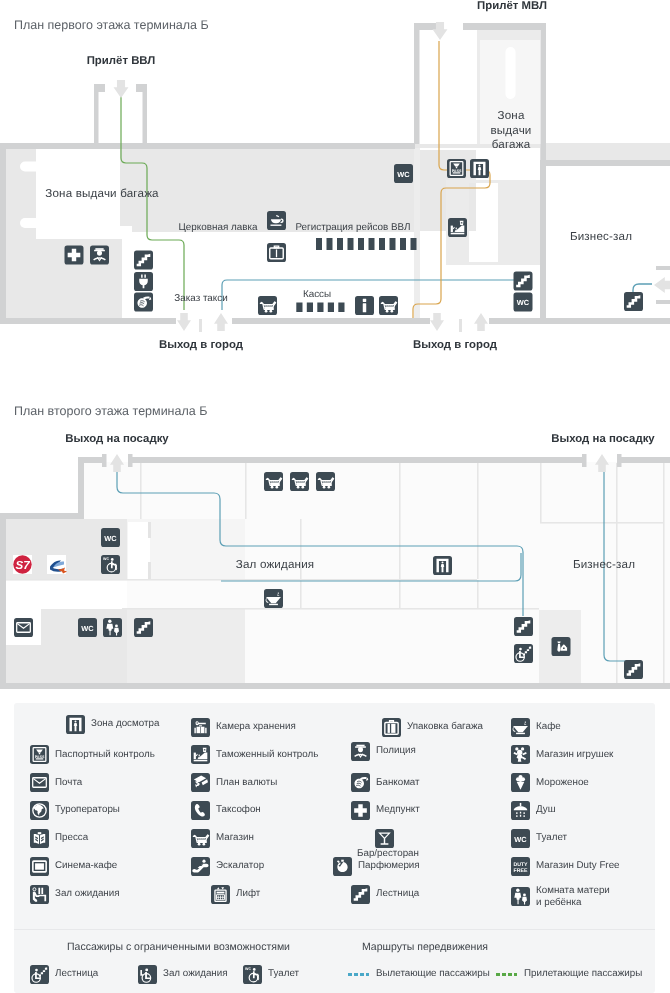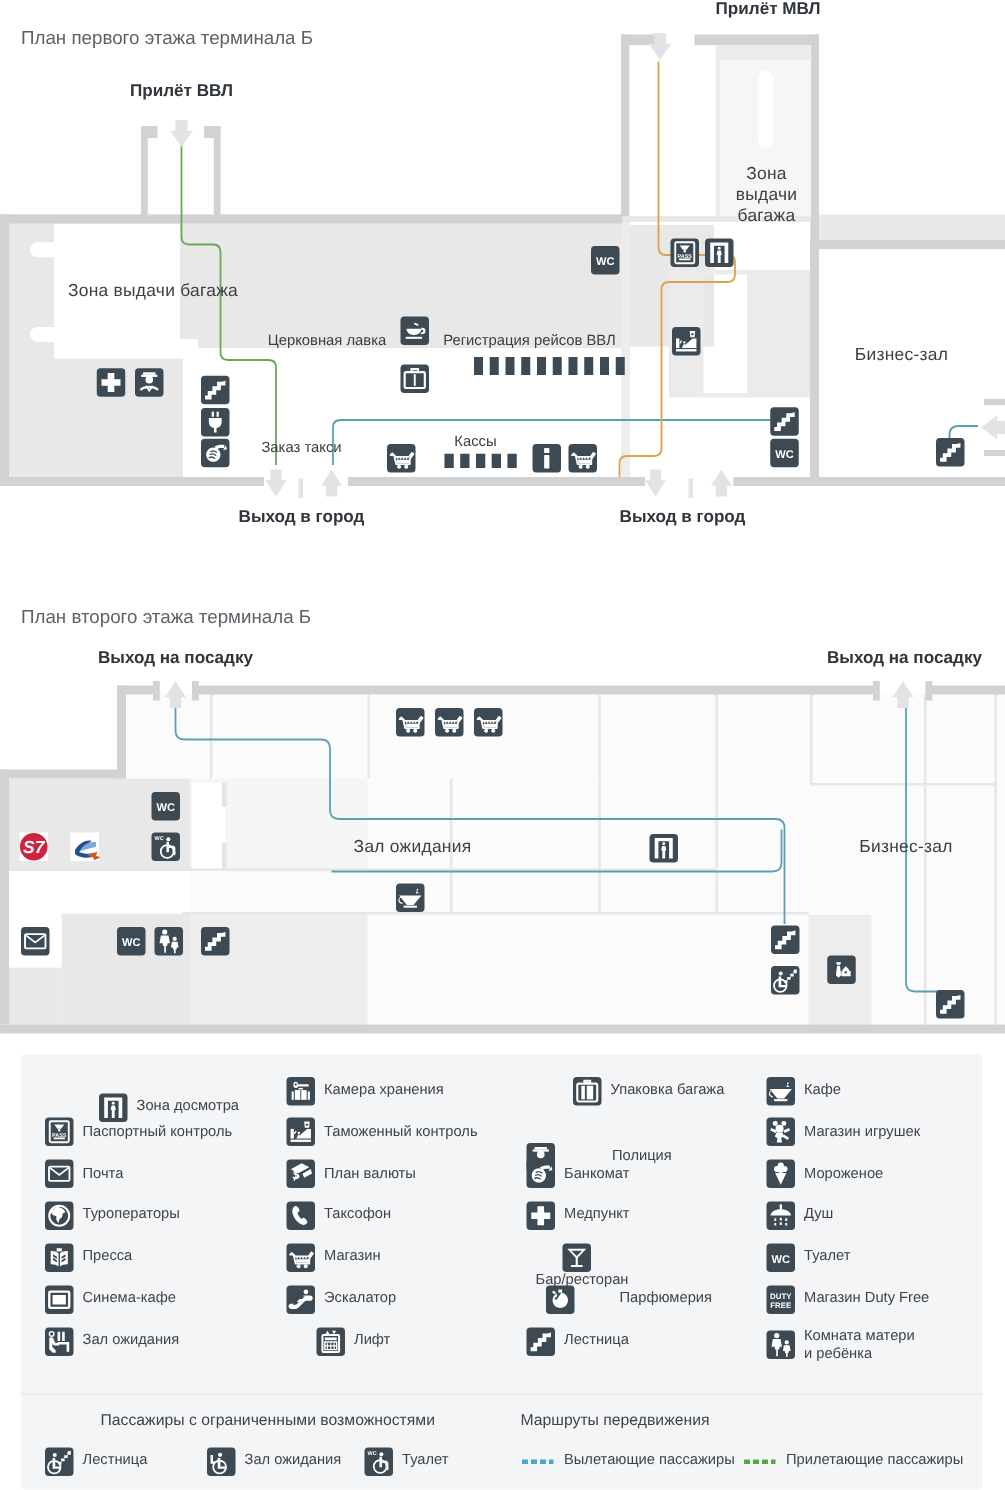--- a/index.html
+++ b/index.html
@@ -502,21 +502,21 @@
     <g id="f2-labels">
         <text class="lblb" x="117" y="56" text-anchor="middle">Выход на посадку</text>
         <text class="lblb" x="603" y="56" text-anchor="middle">Выход на посадку</text>
         <text class="lblbig" x="275" y="182" text-anchor="middle">Зал ожидания</text>
         <text class="lblbig" x="604" y="182" text-anchor="middle">Бизнес-зал</text>
       </g>
   </svg>
 
   <div class="legend">
     <div id="legend-cols">
-        <div class="legrow" style="left:16px;top:26px;padding-left:36px;">
+        <div class="legrow" style="left:16px;top:12px;padding-left:36px;">
           <span class="legicon">
             <svg viewBox="0 0 24 24" width="19" height="19" xmlns="http://www.w3.org/2000/svg">
               <rect x="0" y="0" width="24" height="24" rx="3.2" fill="#3d4a53"></rect>
               <g fill="#ffffff">
                 <path d="M4.4 3.4h15.2v17.2h-3.1V6.2H7.5v14.4H4.4z"></path>
                 <circle cx="12" cy="8.3" r="1.25"></circle>
                 <path d="M10.6 10h2.8l.8 3.6-1 .4v6.6h-2.4V14l-1-.4z"></path>
               </g>
             </svg>
           </span>
@@ -735,21 +735,21 @@
                 <rect x="3.6" y="5.6" width="16.8" height="15" rx="1.4" fill="none" stroke="#fff" stroke-width="1.8"></rect>
                 <path d="M7 7.4h3v11.4H7z"></path>
                 <path d="M11.6 7.4h5.4v11.4h-5.4z"></path>
               </g>
             </svg>
           </span>
           <span class="legtext">
             <div>Упаковка багажа</div>
           </span>
         </div>
-        <div class="legrow" style="left:337px;top:59px;gap:32px;">
+        <div class="legrow" style="left:337px;top:39px;">
           <span class="legicon">
             <svg viewBox="0 0 24 24" width="19" height="19" xmlns="http://www.w3.org/2000/svg">
               <rect x="0" y="0" width="24" height="24" rx="3.2" fill="#3d4a53"></rect>
               <g fill="#ffffff">
                 <circle cx="12" cy="9.6" r="3.2"></circle>
                 <path d="M5.2 5.4h13.6v1.9H5.2z"></path>
                 <path d="M6.8 3.4h10.4v2.1H6.8z"></path>
                 <path d="M4 17.4c2.2-1.8 4.6-2.7 8-2.7s5.8.9 8 2.7l-1.1 1.5c-2-1.5-4.2-2.2-6.9-2.2s-4.9.7-6.9 2.2z"></path>
                 <path d="M9.2 14.8 12 19l2.8-4.2" fill="none" stroke="#fff" stroke-width="1.4"></path>
               </g>
@@ -795,21 +795,21 @@
               <g fill="#ffffff">
                 <path d="M4 4.4h16L12.9 12v6.1h4v1.7H7.1v-1.7h4V12z"></path>
                 <path d="M7.4 6.1h9.2L12 10.6z" fill="#3d4a53"></path>
               </g>
             </svg>
           </span>
           <span class="legtext">
             <div>Бар/ресторан</div>
           </span>
         </div>
-        <div class="legrow" style="left:350px;top:153.75px;gap:24px;">
+        <div class="legrow" style="left:319px;top:153.75px;">
           <span class="legicon">
             <svg viewBox="0 0 24 24" width="19" height="19" xmlns="http://www.w3.org/2000/svg">
               <rect x="0" y="0" width="24" height="24" rx="3.2" fill="#3d4a53"></rect>
               <g fill="#ffffff">
                 <path d="M10.4 3.4h3.2v2.6h-3.2z"></path>
                 <path d="M12.9 6.2c3.2.4 5.6 3 5.6 6.3 0 3.6-2.9 6.5-6.5 6.5S5.5 16.1 5.5 12.5c0-2.6 1.5-4.8 3.7-5.8l.3 2.1-2.5 2.3 1.8 1.2z"></path>
                 <path d="M6.4 4.2 8.6 6 7.2 7.5 5 5.7z"></path>
               </g>
             </svg>
           </span>
@@ -982,21 +982,21 @@
                 <path d="M12.6 7.8h2.1v3.4h4.6v1.9h-4.6v3.5h-2.1z"></path>
                 <path d="M18.3 12.4h1.8v5.1h-1.8z"></path>
                 <path d="M19 17h1.6l-1.1 2.4-1.4-.7z"></path>
                 <circle cx="13.2" cy="16" r="5.4" fill="none" stroke="#fff" stroke-width="1.5"></circle>
               </g>
             </svg>
           </span>
           <span class="legtext">Туалет</span>
         </div>
       </div>
-    <div style="position:absolute;left:333px;top:238px;" class="footlbl">Маршруты передвижения</div>
+    <div style="position:absolute;left:348px;top:238px;" class="footlbl">Маршруты передвижения</div>
     <div id="route-items">
         <div class="legrow" style="left:334px;top:265px;">
           <span style="display:inline-block;width:21px;height:3px;background:repeating-linear-gradient(90deg,#4aa8c8 0 4px,transparent 4px 6px);"></span>
           <span class="legtext" style="margin-left:7px;">Вылетающие пассажиры</span>
         </div>
         <div class="legrow" style="left:482px;top:265px;">
           <span style="display:inline-block;width:21px;height:3px;background:repeating-linear-gradient(90deg,#58a846 0 4px,transparent 4px 6px);"></span>
           <span class="legtext" style="margin-left:7px;">Прилетающие пассажиры</span>
         </div>
       </div>

